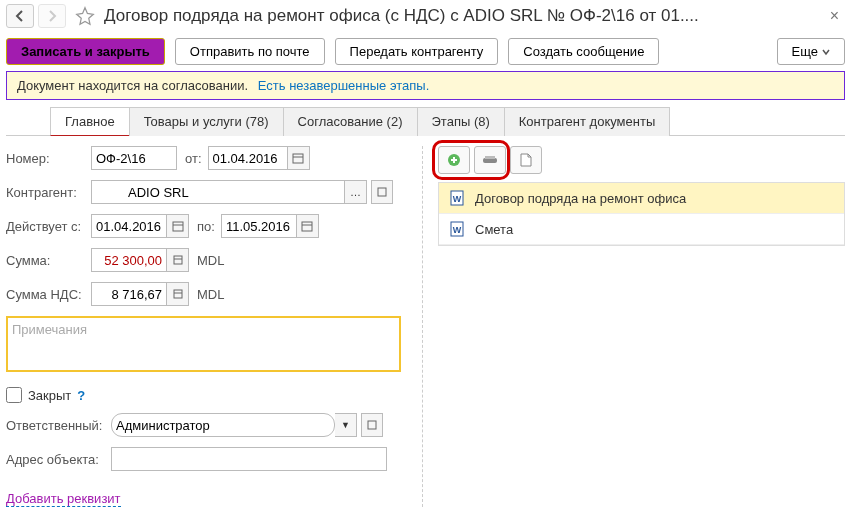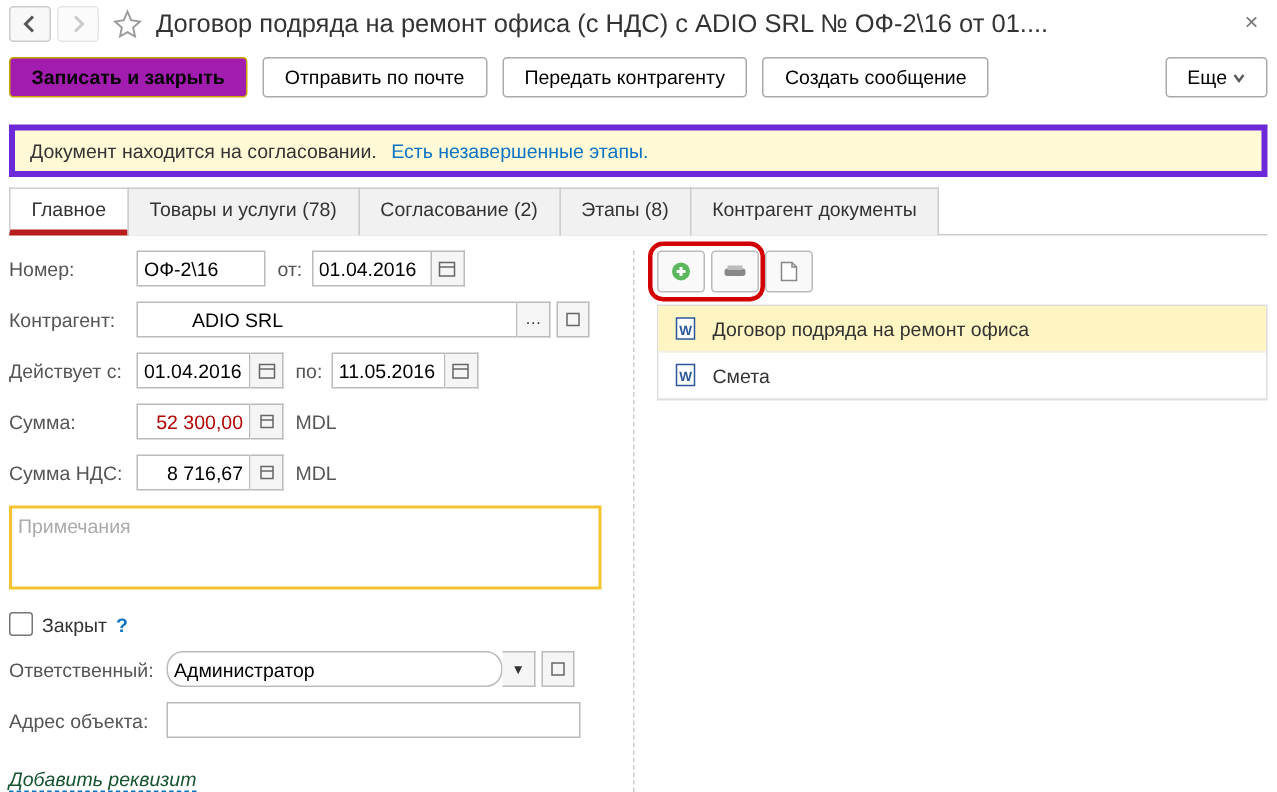--- a/index.html
+++ b/index.html
@@ -7,44 +7,44 @@
 .header-row { display: flex; align-items: center; padding: 4px 6px; gap: 4px; }
 .nav-btn { width: 28px; height: 24px; border: 1px solid #ccc; background: #f8f8f8; display: flex; align-items: center; justify-content: center; cursor: pointer; border-radius: 3px; }
 .star-icon { width: 22px; height: 22px; display: inline-flex; align-items: center; justify-content: center; margin: 0 4px; }
 .title { font-size: 17px; flex: 1; overflow: hidden; white-space: nowrap; text-overflow: ellipsis; }
 .close-x { font-size: 16px; color: #777; cursor: pointer; padding: 0 6px; }
 .toolbar { display: flex; gap: 10px; padding: 6px 6px; align-items: center; }
 .btn { border: 1px solid #aaa; background: #fff; padding: 5px 14px; font-size: 13px; cursor: pointer; border-radius: 3px; }
 .btn-primary { background: #a21caf; border-color: #c9a600; font-weight: bold; }
 .btn-more { display: flex; align-items: center; gap: 4px; }
 .spacer { flex: 1; }
-.banner { background: #fff9d6; border: 4px solid #6d28d9; padding: 6px 10px; margin: 12px 6px 6px 6px; font-size: 13px; }
+.banner { background: #fff9d6; border: 1px solid #6d28d9; padding: 6px 10px; margin: 0 6px 6px 6px; font-size: 13px; }
 .banner .hint { color: #0b73c1; margin-left: 6px; }
 .tabs { display: flex; margin: 0 6px; border-bottom: 1px solid #ccc; }
 .tab { padding: 6px 14px; border: 1px solid #ccc; border-bottom: none; margin-right: -1px; background: #f1f1f1; cursor: pointer; position: relative; top: 1px; }
-.tab.active { background: #fff; border-bottom: 4px solid #b91c1c; }
+.tab.active { background: #fff; border-bottom: 1px solid #b91c1c; margin-left: 44px; }
 .body-row { display: flex; padding: 10px 6px 8px 6px; }
 .left-col { width: 410px; position: relative; }
 .divider { width: 10px; border-left: 1px dashed #ccc; margin: 0 6px; }
 .right-col { flex: 1; }
 .form-row { display: flex; align-items: center; margin-bottom: 10px; }
 .lbl { width: 85px; color: #555; font-size: 13px; }
 .lbl-wide { width: 105px; color: #555; font-size: 13px; }
 .inp { height: 24px; border: 1px solid #bbb; padding: 2px 4px; font-size: 13px; background: #fff; }
 .inp-box { display: flex; align-items: center; }
 .cal-btn, .sq-btn { width: 22px; height: 24px; border: 1px solid #bbb; border-left: none; background: #f5f5f5; display: flex; align-items: center; justify-content: center; cursor: pointer; font-size: 11px; }
 .num-red { color: #b30000; text-align: right; }
 .num-right { text-align: right; }
 .lbl-inline { margin: 0 6px 0 8px; color: #555; }
 .notes { width: 395px; height: 56px; border: 2px solid #f4c430; padding: 4px; font-size: 13px; resize: none; font-family: Arial, sans-serif; }
 .notes::placeholder { color: #aaa; }
 .chk-row { display: flex; align-items: center; gap: 6px; margin: 12px 0 10px 0; }
 .chk { width: 16px; height: 16px; }
 .help { color: #0b73c1; font-weight: bold; cursor: pointer; }
-.link-add { color: #14532d; margin-top: 10px; cursor: pointer; border-bottom: 1px dashed #0b73c1; display: inline-block; font-style: italic; }
+.link-add { color: #a21caf; margin-top: 10px; cursor: pointer; border-bottom: 1px dashed #0b73c1; display: inline-block; }
 .right-toolbar { display: flex; gap: 4px; margin-bottom: 8px; position: relative; }
 .icon-btn { width: 32px; height: 28px; border: 1px solid #bbb; background: #f9f9f9; display: flex; align-items: center; justify-content: center; cursor: pointer; border-radius: 3px; }
 .highlight-ring { position: absolute; left: -6px; top: -6px; width: 78px; height: 40px; border: 3px solid #d20000; border-radius: 10px; pointer-events: none; }
 .file-list { border: 1px solid #ddd; }
 .file-item { display: flex; align-items: center; gap: 10px; padding: 7px 10px; border-bottom: 1px solid #eee; cursor: pointer; }
 .file-item.selected { background: #fff5c2; }
 .doc-icon { width: 16px; height: 16px; display: inline-flex; }
 .sel-wrap { display: flex; }
 .sel-btn { width: 22px; height: 24px; border: 1px solid #bbb; border-left: none; background: #f5f5f5; display: flex; align-items: center; justify-content: center; cursor: pointer; font-size: 9px; }
 </style>

